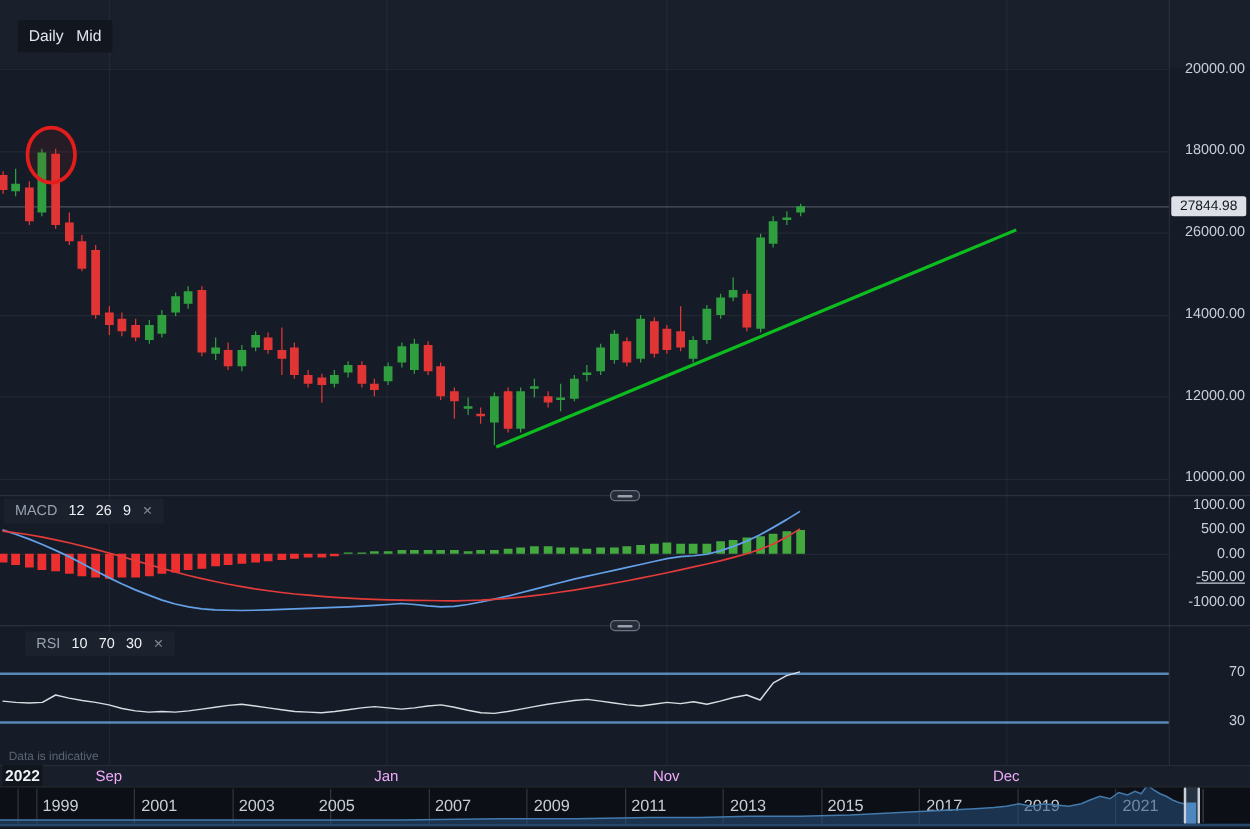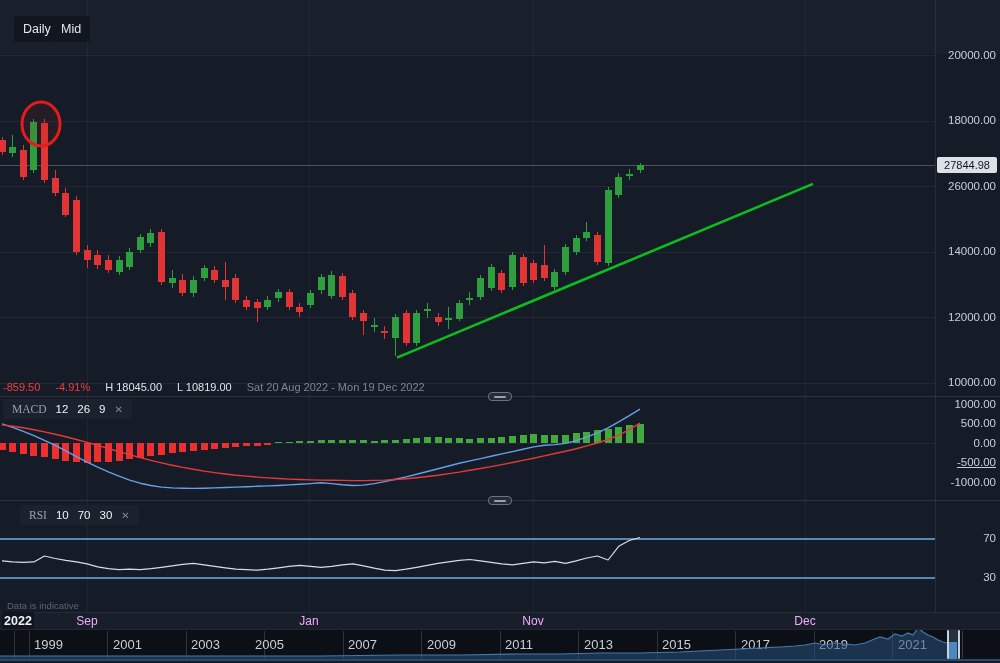--- a/index.html
+++ b/index.html
@@ -35,21 +35,21 @@
     position:absolute; left:3px; top:381px; display:flex; gap:15px; font-size:11px;
     align-items:center; white-space:nowrap;
   }
   .neg { color:#f33c3c; }
   .wht { color:#dfe3ea; }
   .gry { color:#7d8595; }
   .ind-box {
     position:absolute; display:flex; align-items:center; gap:9px; background:#1b212d;
     border-radius:2px; padding:4px 9px; font-size:11.5px; color:#f0f2f6;
   }
-  .ind-name { color:#98a1b0;font-family:Liberation Serif, serif; }
+  .ind-name { color:#98a1b0; }
   .ind-x { color:#7e8796; font-size:10px; cursor:pointer; }
   .sep-line { position:absolute; left:0; width:1000px; height:1px; background:rgba(255,255,255,0.09); }
   .pill {
     position:absolute; left:488px; width:24px; height:9px; background:#262c38;
     border:1px solid #6b7383; border-radius:4px; display:flex; align-items:center; justify-content:center;
     cursor:row-resize;
   }
   .pill::after { content:""; width:12px; height:2px; background:#99a1ae; border-radius:1px; }
   .rsi-level { position:absolute; left:0; width:935px; height:2px; background:rgba(104,164,220,0.8); }
   .disclaimer { position:absolute; left:7px; top:600px; font-size:9.5px; color:#5b6474; }
@@ -300,27 +300,20 @@
       <line x1="397" y1="357.6" x2="813" y2="183.9" stroke="#0dbd1f" stroke-width="2.6" style="pointer-events: auto;"></line>
       <ellipse cx="41" cy="124" rx="19" ry="22" fill="rgba(180,30,30,0.10)" stroke="#e31c1c" stroke-width="3" style="pointer-events: auto;"></ellipse>
     </svg>
   <div id="axisLayer" class="abs" style="left: 0px; top: 0px; width: 65px; height: 612px;"></div>
 
   <div class="abs axis-border"></div>
 
   <div class="btn" style="left:14px;">Daily</div>
   <div class="btn" style="left:52px;">Mid</div>
 
-  <div class="status-row">
-    <span class="neg">-859.50</span>
-    <span class="neg">-4.91%</span>
-    <span class="wht">H 18045.00</span>
-    <span class="wht">L 10819.00</span>
-    <span class="gry">Sat 20 Aug 2022 - Mon 19 Dec 2022</span>
-  </div>
 
   <div class="price-tag" id="priceTag" style="top: 157px;">27844.98</div>
 
   <div class="sep-line" style="top:396px;"></div>
   <div class="pill" style="top:392px;"></div>
   <div class="sep-line" style="top:500px;"></div>
   <div class="pill" style="top:496px;"></div>
 
   <div class="ind-box" style="left:3px;top:399px;">
     <span class="ind-name">MACD</span>

